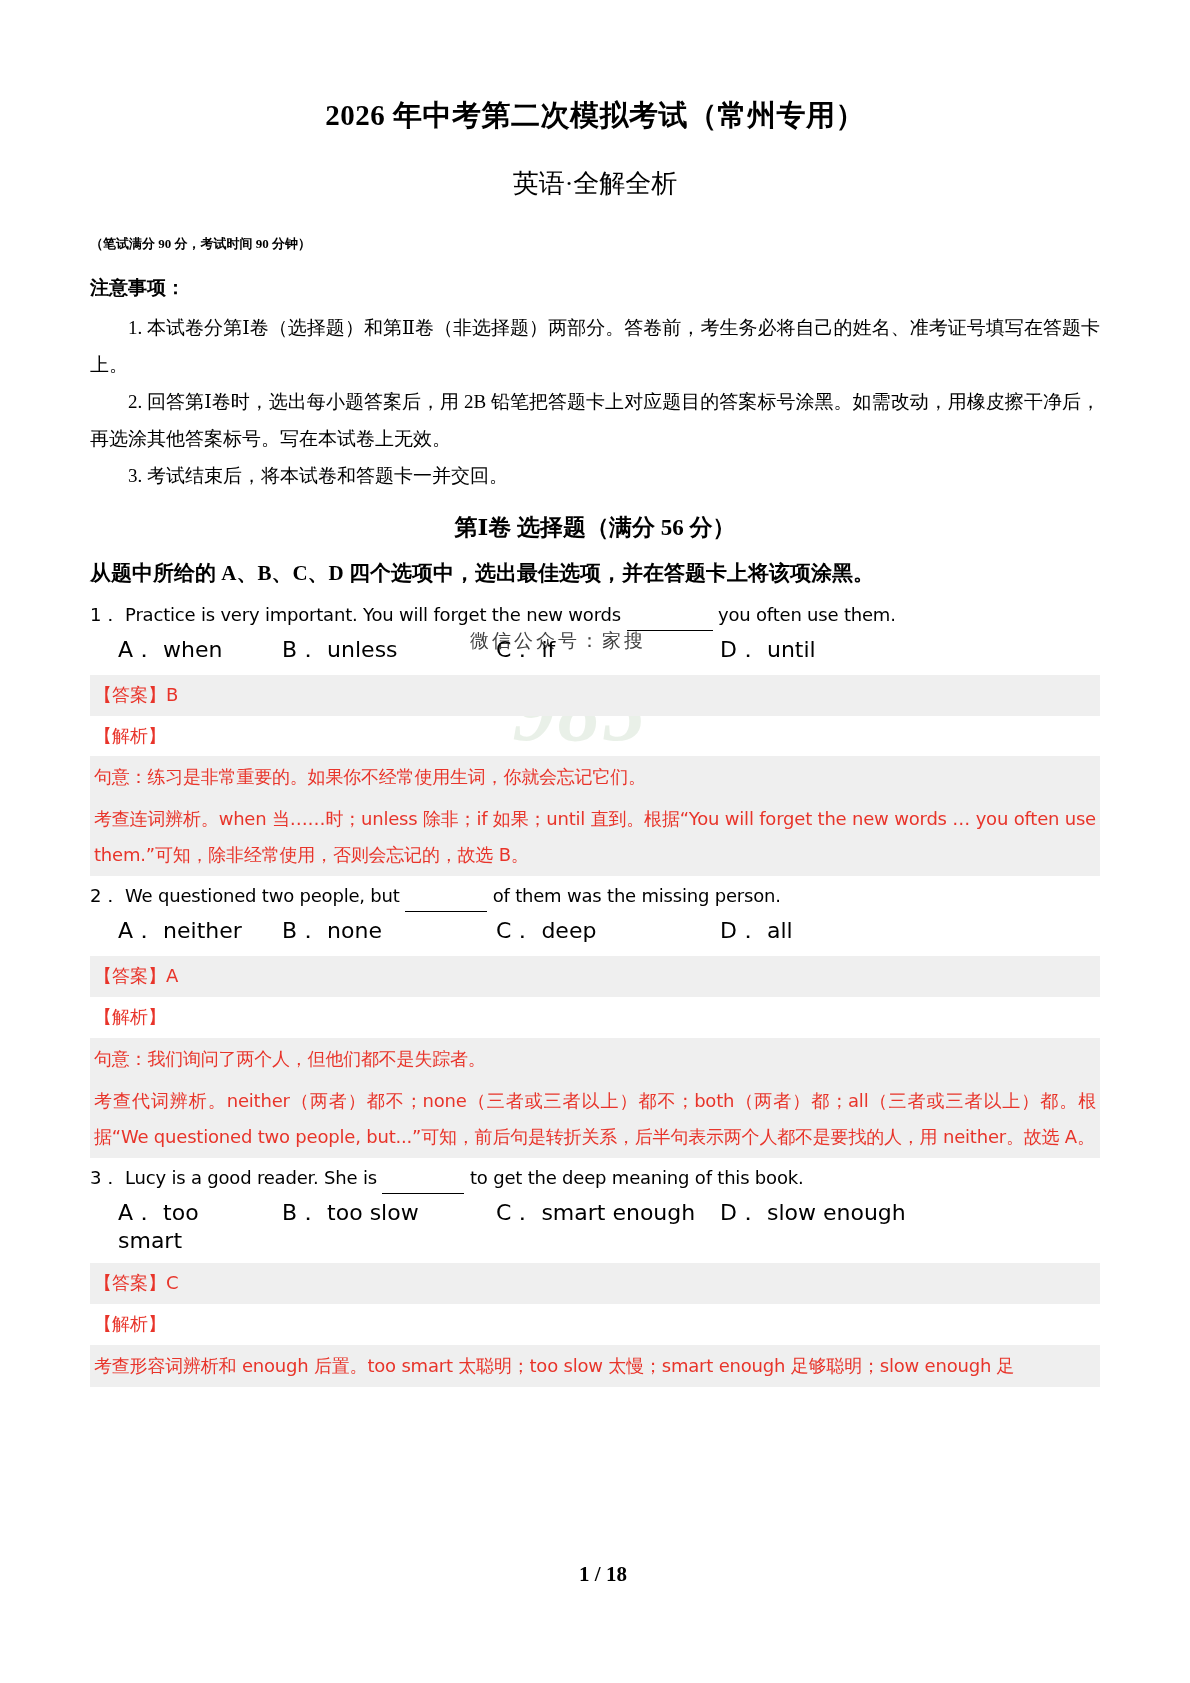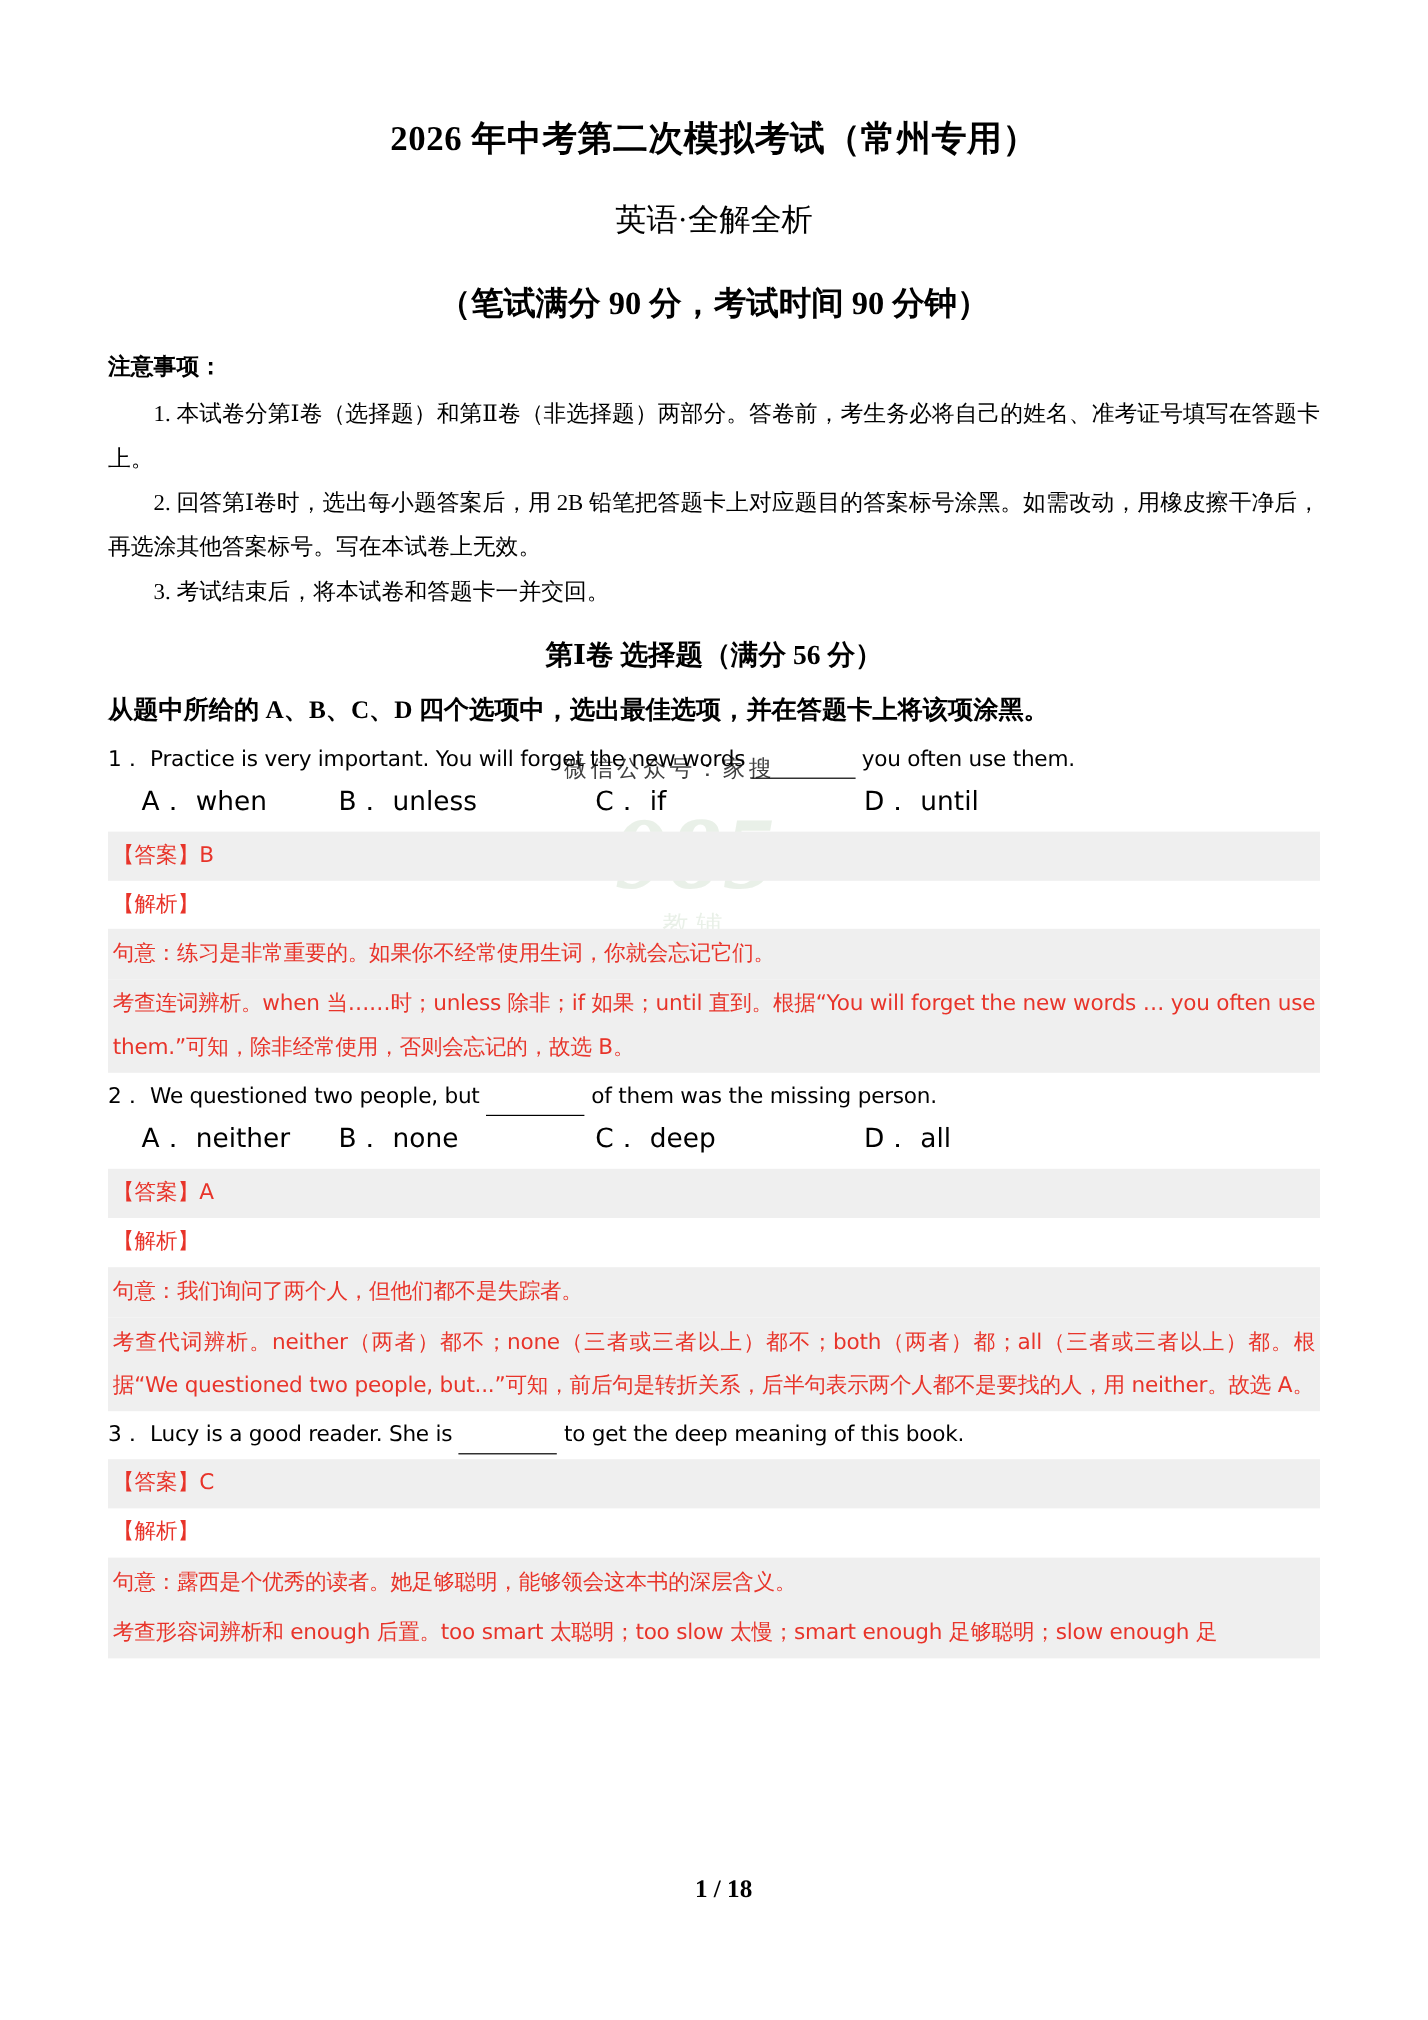--- a/index.html
+++ b/index.html
@@ -71,22 +71,22 @@
     margin: 0 0 30px 0;
     font-family: "Liberation Serif", "DejaVu Serif", serif;
   }
   .doc-subtitle {
     text-align: center;
     font-size: 26px;
     margin: 0 0 34px 0;
     font-family: "Liberation Serif", "DejaVu Serif", serif;
   }
   .doc-scoreline {
-    text-align: center;
-    font-size: 27px;
+    text-align: left;
+    font-size: 13px;
     font-weight: bold;
     margin: 12px 0 22px 0;
   }
   .notice-title {
     font-size: 19px;
     font-weight: bold;
     margin: 0 0 8px 0;
   }
   .notice-p {
     font-size: 19px;
@@ -242,24 +242,29 @@
         <div class="ana-row">【解析】</div>
         <div class="ana-text">句意：我们询问了两个人，但他们都不是失踪者。</div>
         <div class="ana-text">考查代词辨析。neither（两者）都不；none（三者或三者以上）都不；both（两者）都；all（三者或三者以上）都。根据“We questioned two people, but...”可知，前后句是转折关系，后半句表示两个人都不是要找的人，用 neither。故选 A。</div>
       </div>
     </div>
 
     <div class="question">
       <div class="q-stem">
         <span class="q-num">3．</span><span>Lucy is a good reader. She is </span><span class="blank-line" style="width:82px">&nbsp;</span><span> to get the deep meaning of this book.</span>
       </div>
+      <div class="opts">
+        <span class="opt"><span class="lab">A．</span><span>too smart</span></span>
+        <span class="opt"><span class="lab">B．</span><span>too slow</span></span>
+        <span class="opt"><span class="lab">C．</span><span>smart enough</span></span>
+        <span class="opt"><span class="lab">D．</span><span>slow enough</span></span>
+      </div>
       <div class="ans-block">
         <div class="ans-row"><span>【答案】</span><span>C</span></div>
         <div class="ana-row">【解析】</div>
-        <div class="ana-text">句意：露西是个优秀的读者。她足够聪明，能够领会这本书的深层含义。</div>
         <div class="ana-text">考查形容词辨析和 enough 后置。too smart 太聪明；too slow 太慢；smart enough 足够聪明；slow enough 足</div>
       </div>
     </div>
 
   </div>
 
   <div class="footer">1 / 18</div>
 </div>
 
 </body></html>

